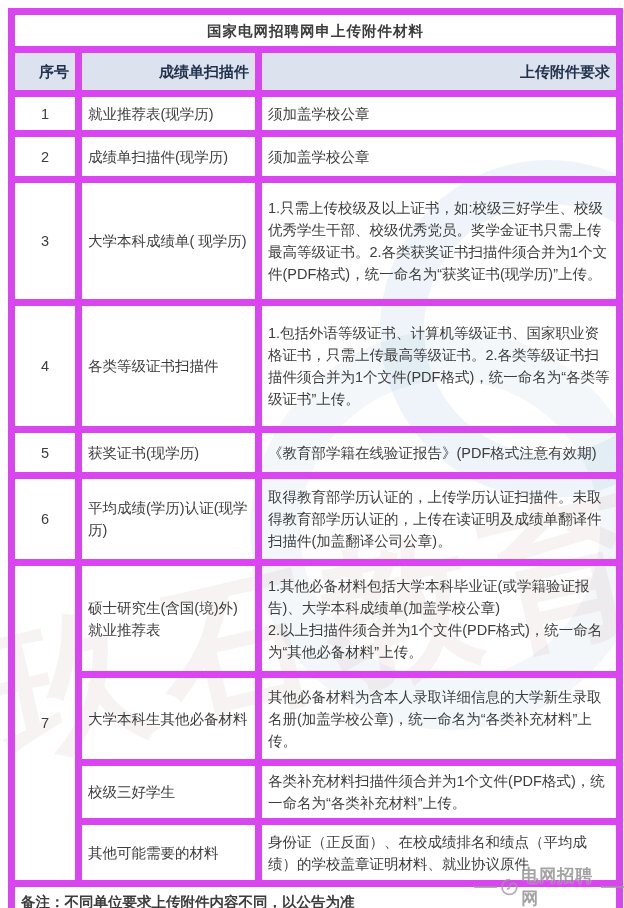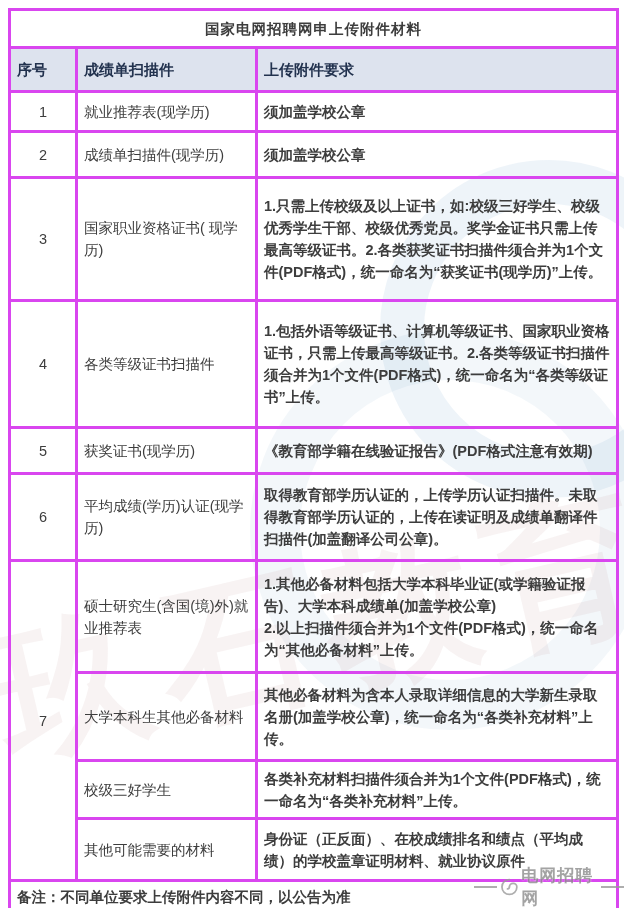--- a/index.html
+++ b/index.html
@@ -10,27 +10,27 @@
   .wm-ring{position:absolute;border-radius:50%;pointer-events:none;}
   .wm-ring.r1{left:380px;top:160px;width:250px;height:250px;border:44px solid rgba(125,170,205,0.13);}
   .wm-ring.r2{left:250px;top:330px;width:300px;height:300px;border:50px solid rgba(125,170,205,0.09);}
   .wm-diagonal{position:absolute;left:-12px;top:510px;width:820px;font-size:152px;font-weight:bold;
     letter-spacing:16px;white-space:nowrap;color:rgba(185,140,140,0.10);transform:rotate(-13deg);
     pointer-events:none;}
 
   
   table.doc{position:absolute;left:8px;top:8px;width:608px;border-collapse:collapse;table-layout:fixed;
     border:2px solid #1c1c1c;background:transparent;}
-  table.doc td{border:3px solid #d946ef;color:#3d3d3d;font-size:14.5px;line-height:22px;
+  table.doc td{border:7px solid #d946ef;color:#3d3d3d;font-size:14.5px;line-height:22px;
     vertical-align:middle;padding:4px 6px;word-break:break-all;}
   td.title-cell{font-size:17px;font-weight:bold;color:#050505;text-align:center;letter-spacing:1px;}
-  tr.tr-head td{background:#dde3ee;font-weight:bold;color:#22324e;text-align:left;font-size:15px;}
+  tr.tr-head td{background:#dde3ee;font-weight:bold;color:#22324e;text-align:right;font-size:15px;}
   td.c-no{text-align:center;font-size:15px;}
   td.c-type{padding-left:8px;margin-top:24px;}
-  td.c-req{padding-left:9px;padding-right:5px;white-space:pre-line;font-weight:bold;}
+  td.c-req{padding-left:9px;padding-right:5px;white-space:pre-line;}
   td.note-cell{font-weight:bold;color:#050505;font-size:14.5px;padding:2px 6px;}
 
   tr.tr-title{height:38px}
   tr.tr-head{height:44px}
   tr.tr-r1{height:40px}
   tr.tr-r2{height:46px}
   tr.tr-r3{height:123px}
   tr.tr-r4{height:127px}
   tr.tr-r5{height:46px}
   tr.tr-r6{height:87px}
@@ -82,21 +82,21 @@
     </tr>
 
     <tr class="tr-r2">
       <td class="c-no">2</td>
       <td class="c-type">成绩单扫描件(现学历)</td>
       <td class="c-req">须加盖学校公章</td>
     </tr>
 
     <tr class="tr-r3">
       <td class="c-no">3</td>
-      <td class="c-type">国家职业资格证书( 现学历)</td>
+      <td class="c-type">大学本科成绩单( 现学历)</td>
       <td class="c-req">1.只需上传校级及以上证书，如:校级三好学生、校级优秀学生干部、校级优秀党员。奖学金证书只需上传最高等级证书。2.各类获奖证书扫描件须合并为1个文件(PDF格式)，统一命名为“获奖证书(现学历)”上传。</td>
     </tr>
 
     <tr class="tr-r4">
       <td class="c-no">4</td>
       <td class="c-type">各类等级证书扫描件</td>
       <td class="c-req">1.包括外语等级证书、计算机等级证书、国家职业资格证书，只需上传最高等级证书。2.各类等级证书扫描件须合并为1个文件(PDF格式)，统一命名为“各类等级证书”上传。</td>
     </tr>
 
     <tr class="tr-r5">

